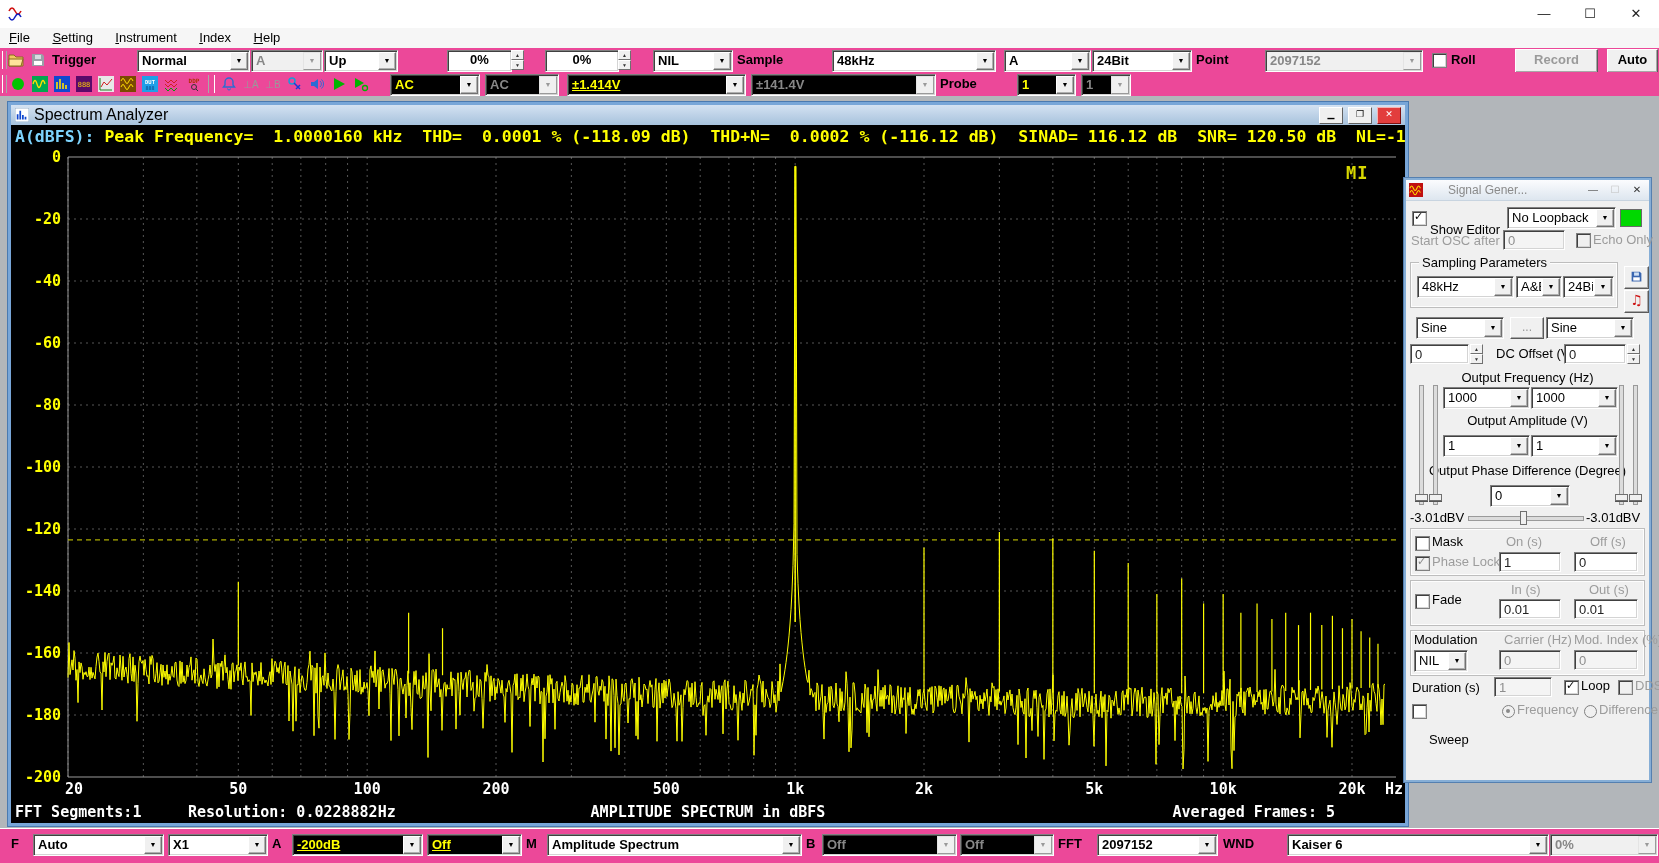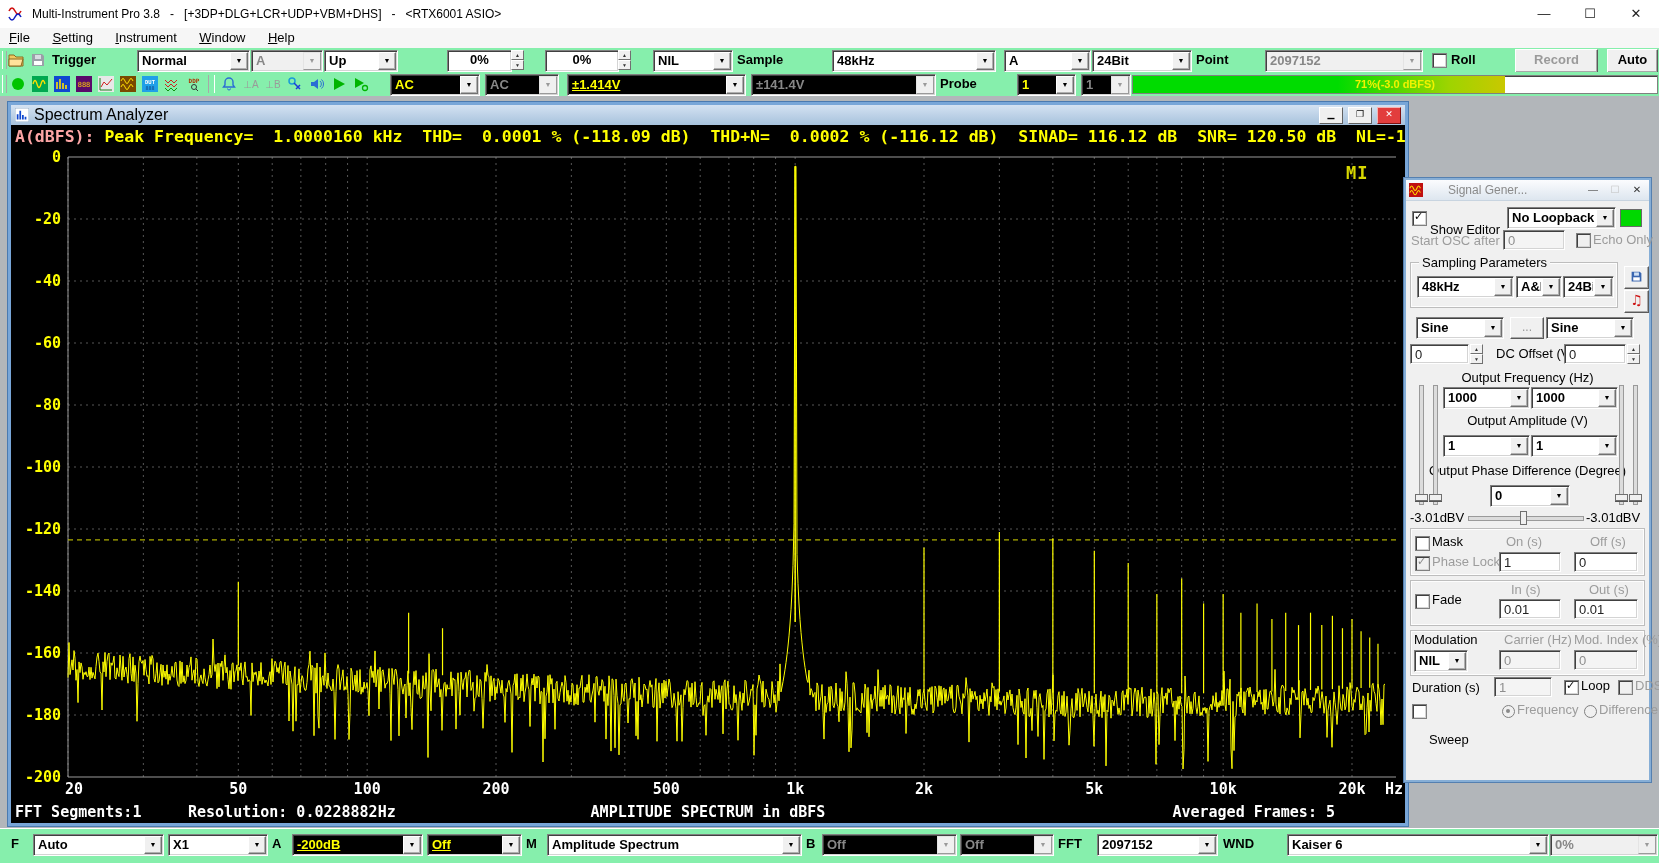--- a/index.html
+++ b/index.html
@@ -6,21 +6,21 @@
   #app{position:relative;width:1659px;height:863px;background:#f0f0f0;font-family:"Liberation Sans",sans-serif;overflow:hidden;}
   
   #titlebar{position:absolute;left:0;top:0;width:1659px;height:28px;background:#ffffff;border-bottom:1px solid #dcdcdc;display:flex;align-items:center;}
   #app-icon{width:16px;height:16px;margin:0 8px 0 8px;}
   #title-text{font-size:12px;color:#000;white-space:pre;}
   .wbtn{width:46px;height:28px;text-align:center;line-height:28px;font-size:13px;color:#222;}
   #menubar{position:absolute;left:0;top:28px;width:1659px;height:20px;background:#f6f6f6;border-bottom:1px solid #e2e2e2;}
   .menu-item{display:inline-block;padding:0 9px;font-size:13px;line-height:20px;color:#000;}
   .menu-item::first-letter{text-decoration:underline;}
   
-  .toolbar{position:absolute;left:0;width:1659px;background:#86efac;}
+  .toolbar{position:absolute;left:0;width:1659px;background:#ec4899;}
   #toolbar1{top:48px;height:24px;border-bottom:1px solid #dadada;}
   #toolbar2{top:72px;height:24px;border-bottom:1px solid #c4c4c4;}
   #toolbar3{top:828px;height:35px;border-top:1px solid #ffffff;}
   .grip{position:absolute;left:2px;top:3px;width:3px;height:18px;border-left:1px solid #fff;border-right:1px solid #a8a8a8;}
   .tlabel{position:absolute;font:bold 13px "Liberation Sans",sans-serif;color:#000;line-height:20px;white-space:nowrap;}
   .combo{position:absolute;height:20px;background:#fff;border:1px solid #808080;border-right-color:#fff;border-bottom-color:#fff;box-shadow:inset 1px 1px 0 #404040,inset -1px -1px 0 #d4d4d4;display:flex;align-items:stretch;}
   .combo .ctext{flex:1;padding:1px 4px 0 4px;font:bold 13px "Liberation Sans",sans-serif;color:#000;white-space:nowrap;overflow:hidden;line-height:17px;}
   .combo .carrow{width:16px;margin:1px;background:#f0f0f0;border:1px solid #fff;border-right-color:#707070;border-bottom-color:#707070;box-shadow:inset -1px -1px 0 #b0b0b0;font-size:7px;line-height:15px;text-align:center;color:#000;}
   .combo.dark{background:#000;}
   .combo.dark .ctext{color:#ffff00;}
@@ -52,70 +52,69 @@
   #mdi{position:absolute;left:0;top:96px;width:1659px;height:732px;background:#b2b6ba;}
   
   #spec-win{position:absolute;left:8px;top:6px;width:1400px;height:724px;border:3px solid #78a6d8;box-shadow:0 0 0 1px #4a7ab0;background:#000;box-sizing:border-box;}
   .stitle{height:20px;background:linear-gradient(180deg,#d4e2f2,#a7c2dc);display:flex;align-items:center;gap:5px;padding:0 4px;}
   .stitle svg{width:14px;height:14px;}
   .stitle .ttext{font-size:16px;color:#000;flex:1;}
   .mbtn{width:22px;height:15px;background:#f0f0f0;border:1px solid #fff;border-right-color:#606060;border-bottom-color:#606060;font-size:9px;line-height:13px;text-align:center;color:#000;}
   .mbtn.close{background:#e23d3d;color:#fff;border-color:#f5b3b3 #7c1010 #7c1010 #f5b3b3;}
   #spec-content{position:relative;width:1394px;height:698px;background:#000;overflow:hidden;}
   #readout{position:absolute;left:4px;top:2px;white-space:pre;font:bold 16.5px "DejaVu Sans Mono",monospace;color:#ffff00;}
-  #readout .pre{color:#fca5a5;}
+  #readout .pre{color:#7dd3fc;}
   #spec-svg{position:absolute;left:0;top:0;}
   text.tick{font:bold 15px "DejaVu Sans Mono",monospace;}
   text.milogo{font:bold 17px "DejaVu Sans Mono",monospace;letter-spacing:1px;}
   #status-line{position:absolute;left:0;top:678px;width:1394px;height:18px;font:bold 15px "DejaVu Sans Mono",monospace;color:#fff;}
   #status-line span{position:absolute;white-space:pre;}
   
   #sig-win{position:absolute;left:1404px;top:82px;width:243px;height:600px;background:#f0f0f0;border:2px solid #86aed6;box-shadow:0 0 0 1px #5580b0;box-sizing:content-box;}
   .gtitle{height:20px;background:linear-gradient(180deg,#fbfcfe,#dde6ef);display:flex;align-items:center;gap:4px;padding:0 3px;border-bottom:1px solid #c8d4e0;}
   .gtitle svg{width:14px;height:14px;}
   .gtitle .ttext{flex:1;font-size:12px;color:#8a8a8a;white-space:nowrap;overflow:hidden;margin-left:21px;}
   .gbtn{width:18px;height:14px;font-size:10px;color:#666;text-align:center;line-height:13px;}
   .sg-label{position:absolute;font-size:13px;color:#000;white-space:nowrap;}
   .sg-label.dis{color:#9c9c9c;}
   .sg-label.ctr{left:0;right:0;text-align:center;}
   .group{position:absolute;border:1px solid #bdbdbd;box-shadow:inset 0 0 0 1px #fdfdfd;}
   .legend{position:absolute;top:-8px;left:8px;background:#f0f0f0;padding:0 3px;font-size:13px;white-space:nowrap;}
   .input{position:absolute;height:20px;background:#fff;border:1px solid #808080;border-right-color:#fff;border-bottom-color:#fff;box-shadow:inset 1px 1px 0 #404040,inset -1px -1px 0 #d4d4d4;font-size:13px;color:#222;padding:1px 4px 0 4px;line-height:17px;box-sizing:border-box;}
   .input.dis{background:#f4f4f4;color:#8e8e8e;}
-  .sg .combo .ctext{font-weight:bold;font-size:13px;}
+  .sg .combo .ctext{font-weight:normal;font-size:13px;}
   .minibtn{position:absolute;background:#f0f0f0;border:1px solid #fff;border-right-color:#5a5a5a;border-bottom-color:#5a5a5a;box-shadow:inset -1px -1px 0 #a8a8a8;text-align:center;}
   .vtrack{position:absolute;width:3px;background:#dcdcdc;border:1px solid #9a9a9a;}
   .vhandle{position:absolute;width:11px;height:5px;background:#f0f0f0;border:1px solid #707070;box-shadow:0 1px 0 #555;}
   .htrack{position:absolute;height:3px;background:#dcdcdc;border:1px solid #9a9a9a;}
   .hhandle{position:absolute;width:5px;height:12px;background:#f0f0f0;border:1px solid #707070;}
   .greenbtn{position:absolute;background:#00d800;border:1px solid #6a6a6a;}
 </style>
 </head>
 <body>
 
 <div id="app">
 
   <div id="titlebar">
     <svg id="app-icon" viewBox="0 0 16 16">
         <rect width="16" height="16" fill="#fff"></rect>
         <path d="M1 5q3-6 6 0t6 0" stroke="#d01010" fill="none" stroke-width="1.6"></path>
         <path d="M1 11q3 6 6 0t6 0" stroke="#1020c0" fill="none" stroke-width="1.6"></path>
       </svg>
-    <span id="title-text">Multi-Instrument Pro 3.8   -   [+3DP+DLG+LCR+UDP+VBM+DHS]   -   &lt;RTX6001 ASIO&gt;</span>
     <span style="flex:1"></span>
     <span class="wbtn">—</span>
     <span class="wbtn">☐</span>
     <span class="wbtn">✕</span>
   </div>
 
   <div id="menubar">
     <span class="menu-item">File</span>
     <span class="menu-item">Setting</span>
     <span class="menu-item">Instrument</span>
-    <span class="menu-item">Window</span>
+    <span class="menu-item">Index</span>
     <span class="menu-item">Help</span>
   </div>
 
   <div id="toolbar1" class="toolbar">
     <span class="grip"></span>
     <span class="tbicon" style="position:absolute;left:6px;top:2px">
         <svg viewBox="0 0 16 16">
           <path d="M1 3h5l2 2h7v9H1z" fill="#f0c860" stroke="#8a6a20"></path>
           <path d="M1 7h14l-2 7H1z" fill="#ffe29a" stroke="#8a6a20"></path>
         </svg>
@@ -296,24 +295,20 @@
       </div>
     <span class="tlabel" style="left:940px;top:2px">Probe</span>
     <div class="combo dark" style="left:1017px;top:2px;width:57px">
         <span class="ctext">1</span>
         <span class="carrow">▼</span>
       </div>
     <div class="combo dark dis" style="left:1081px;top:2px;width:48px">
         <span class="ctext">1</span>
         <span class="carrow">▼</span>
       </div>
-    <div id="meter">
-      <div id="meter-fill" style="width: 71%;"></div>
-      <div id="meter-text">71%(-3.0 dBFS)</div>
-    </div>
   </div>
 
   <div id="mdi">
 
     <div id="spec-win">
       <div class="stitle">
         <svg viewBox="0 0 16 16">
             <rect width="16" height="16" fill="#fff" stroke="#8ba7c4"></rect>
             <path d="M3 13V7M6 13V3M9 13V8M12 13V10" stroke="#1048d0" stroke-width="2"></path>
           </svg>

